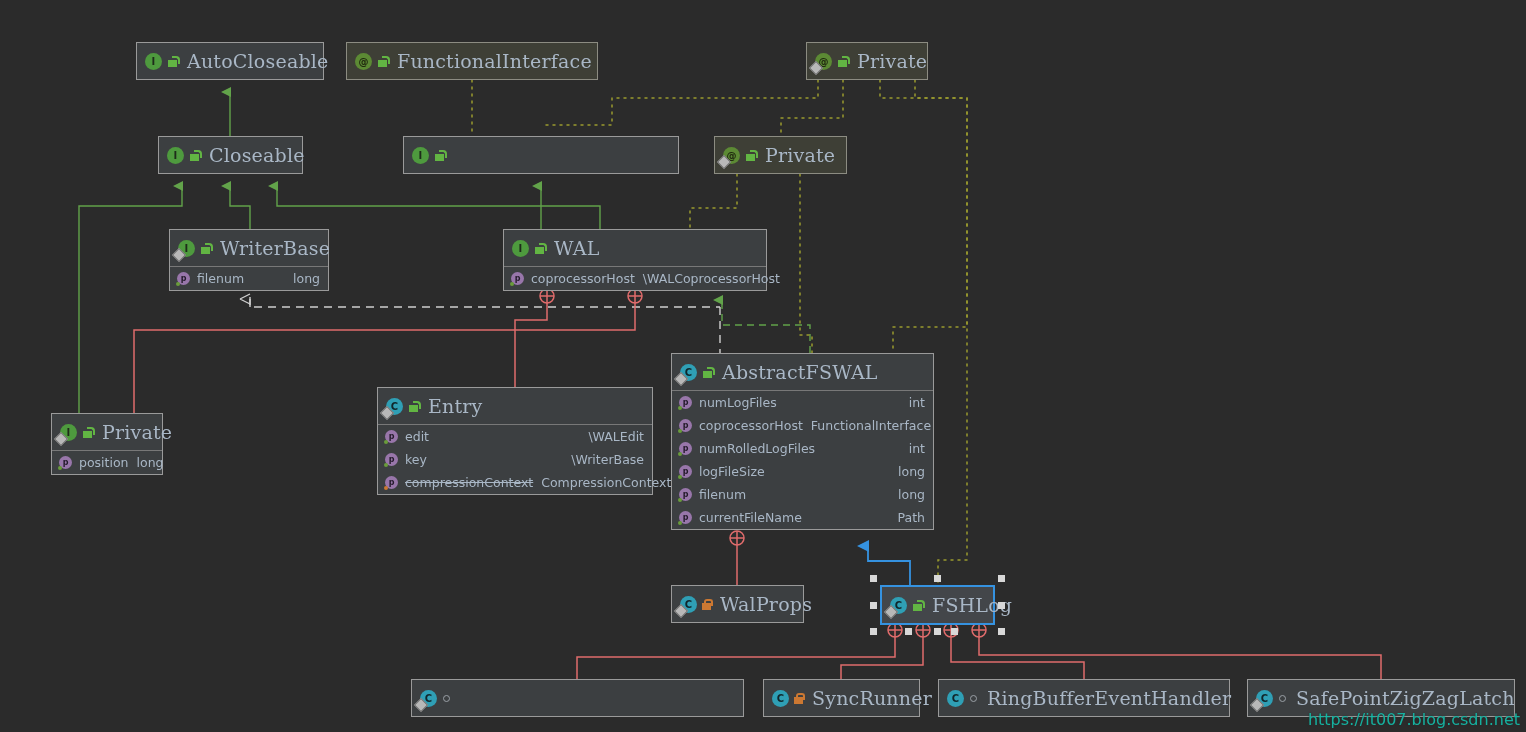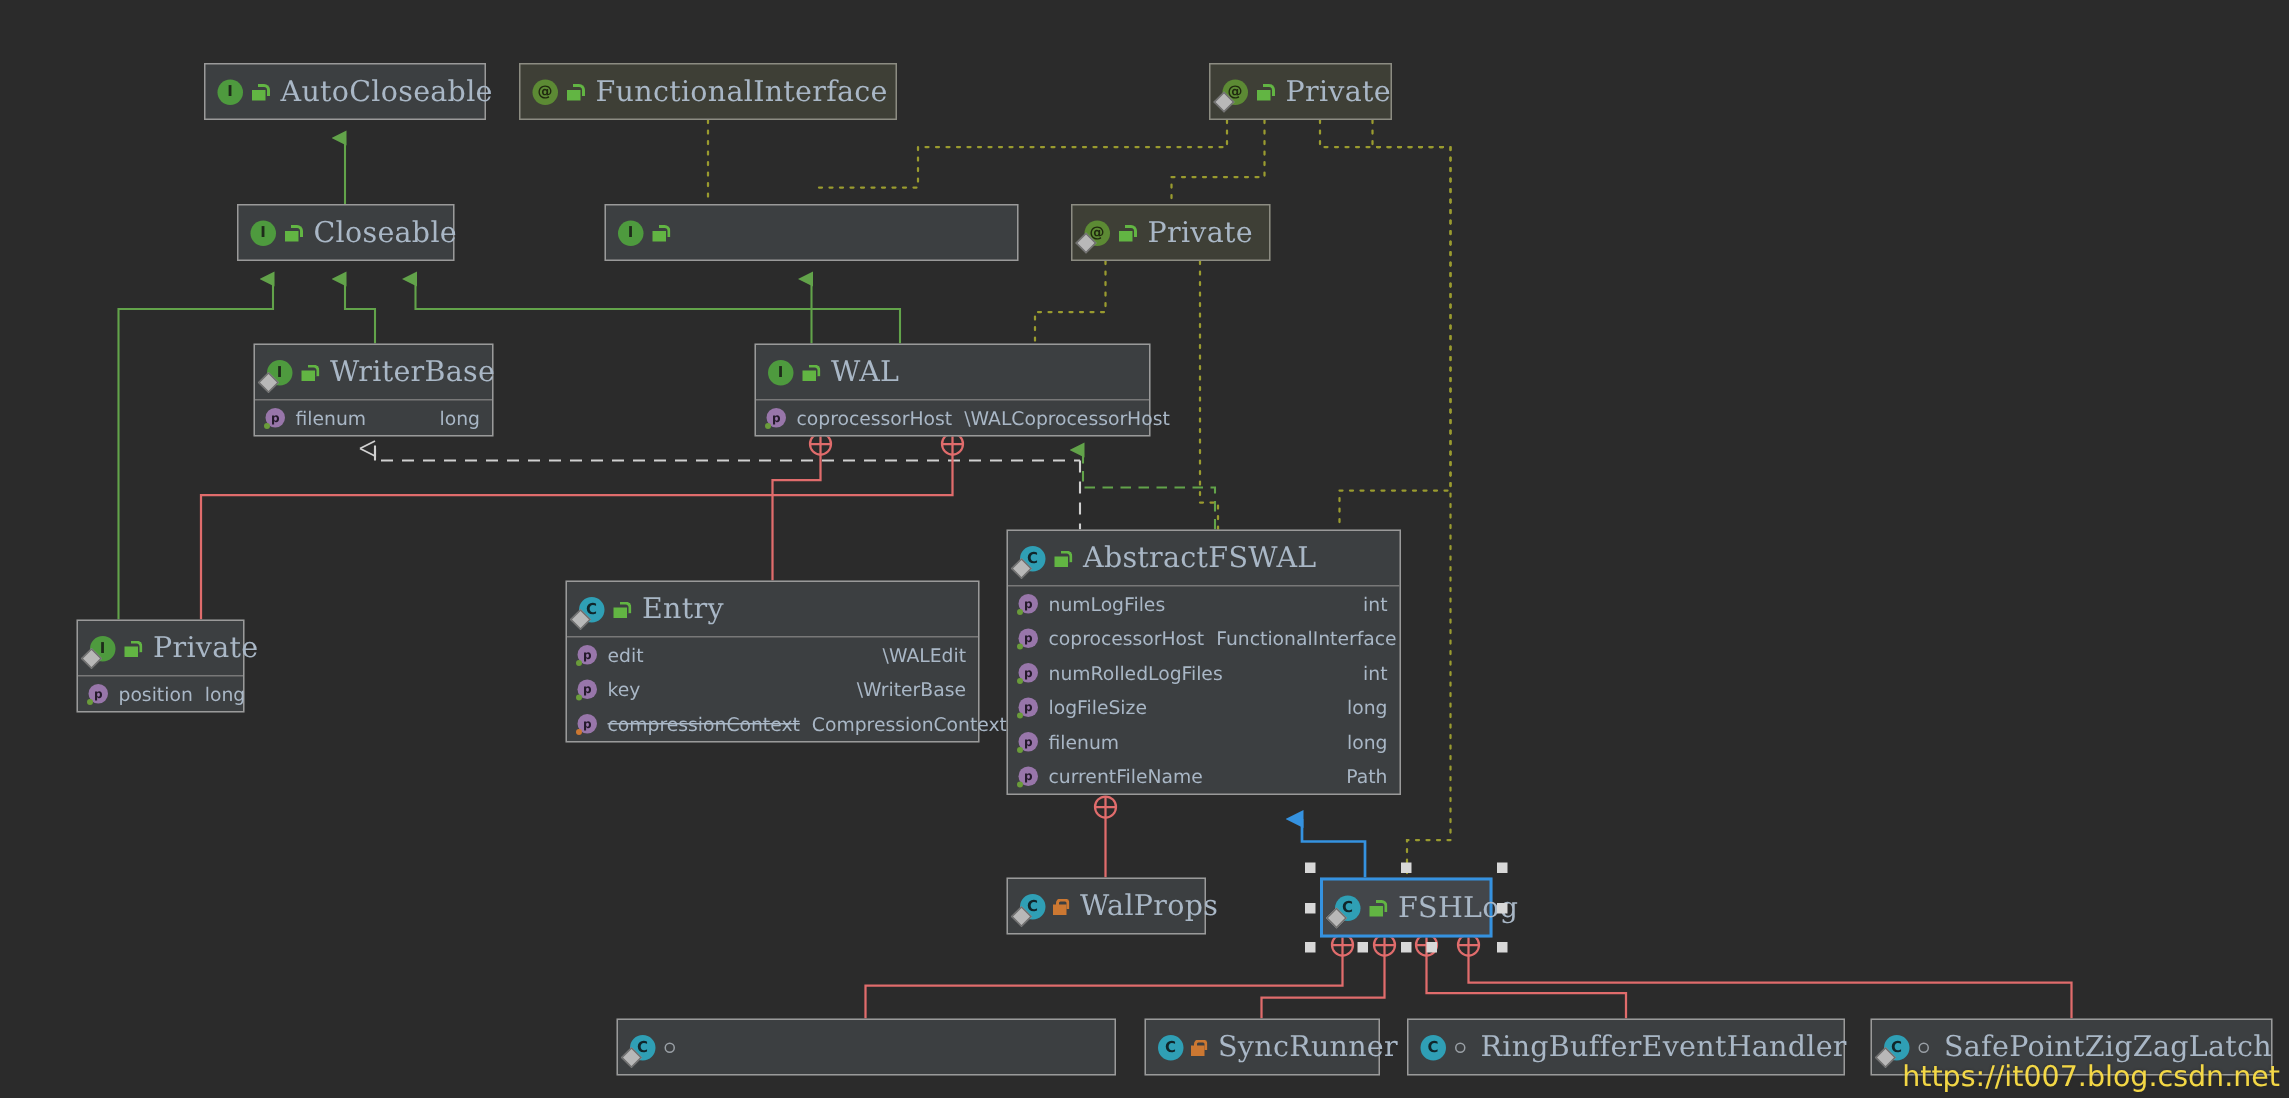--- a/index.html
+++ b/index.html
@@ -90,22 +90,22 @@
   .vis.pkg{
     position:relative;width:9px;height:9px;
   }
   .vis.pkg .ring{position:absolute;left:1px;top:1px;width:5px;height:5px;border:1.5px solid #9aa0a6;border-radius:50%;}
 
   
   .handle{position:absolute;width:7px;height:7px;background:#d8d8d8;}
 
   .watermark{
     position:absolute;right:6px;bottom:3px;
-    font-family:"DejaVu Sans",sans-serif;font-size:19px;
-    color:#fde047;opacity:.95;
+    font-family:"DejaVu Sans",sans-serif;font-size:16px;
+    color:#14b8a6;opacity:.95;
     text-shadow:0 0 2px #2b2b2b;
     white-space:nowrap;
   }
 </style>
 </head>
 <body>
 
 <div id="canvas">
 
   <svg class="edges" viewBox="0 0 1526 732">

